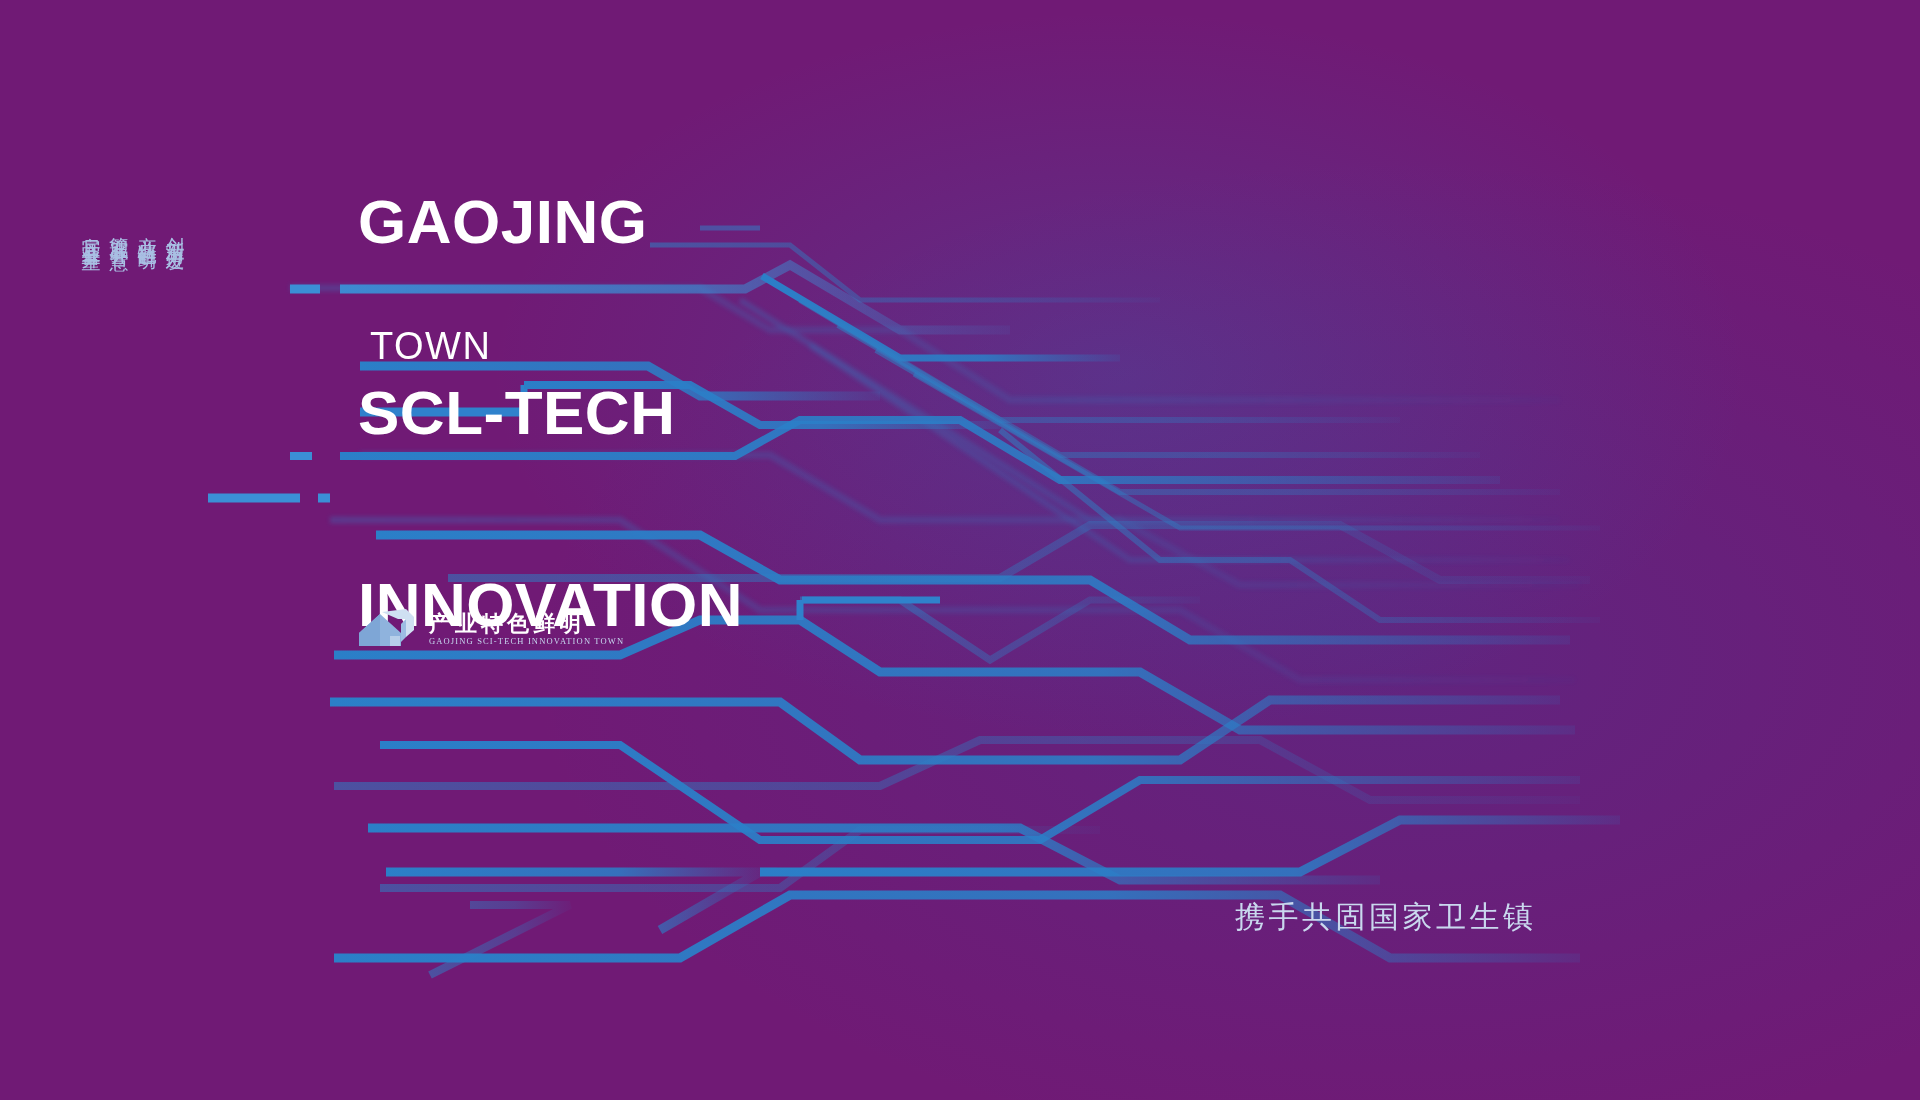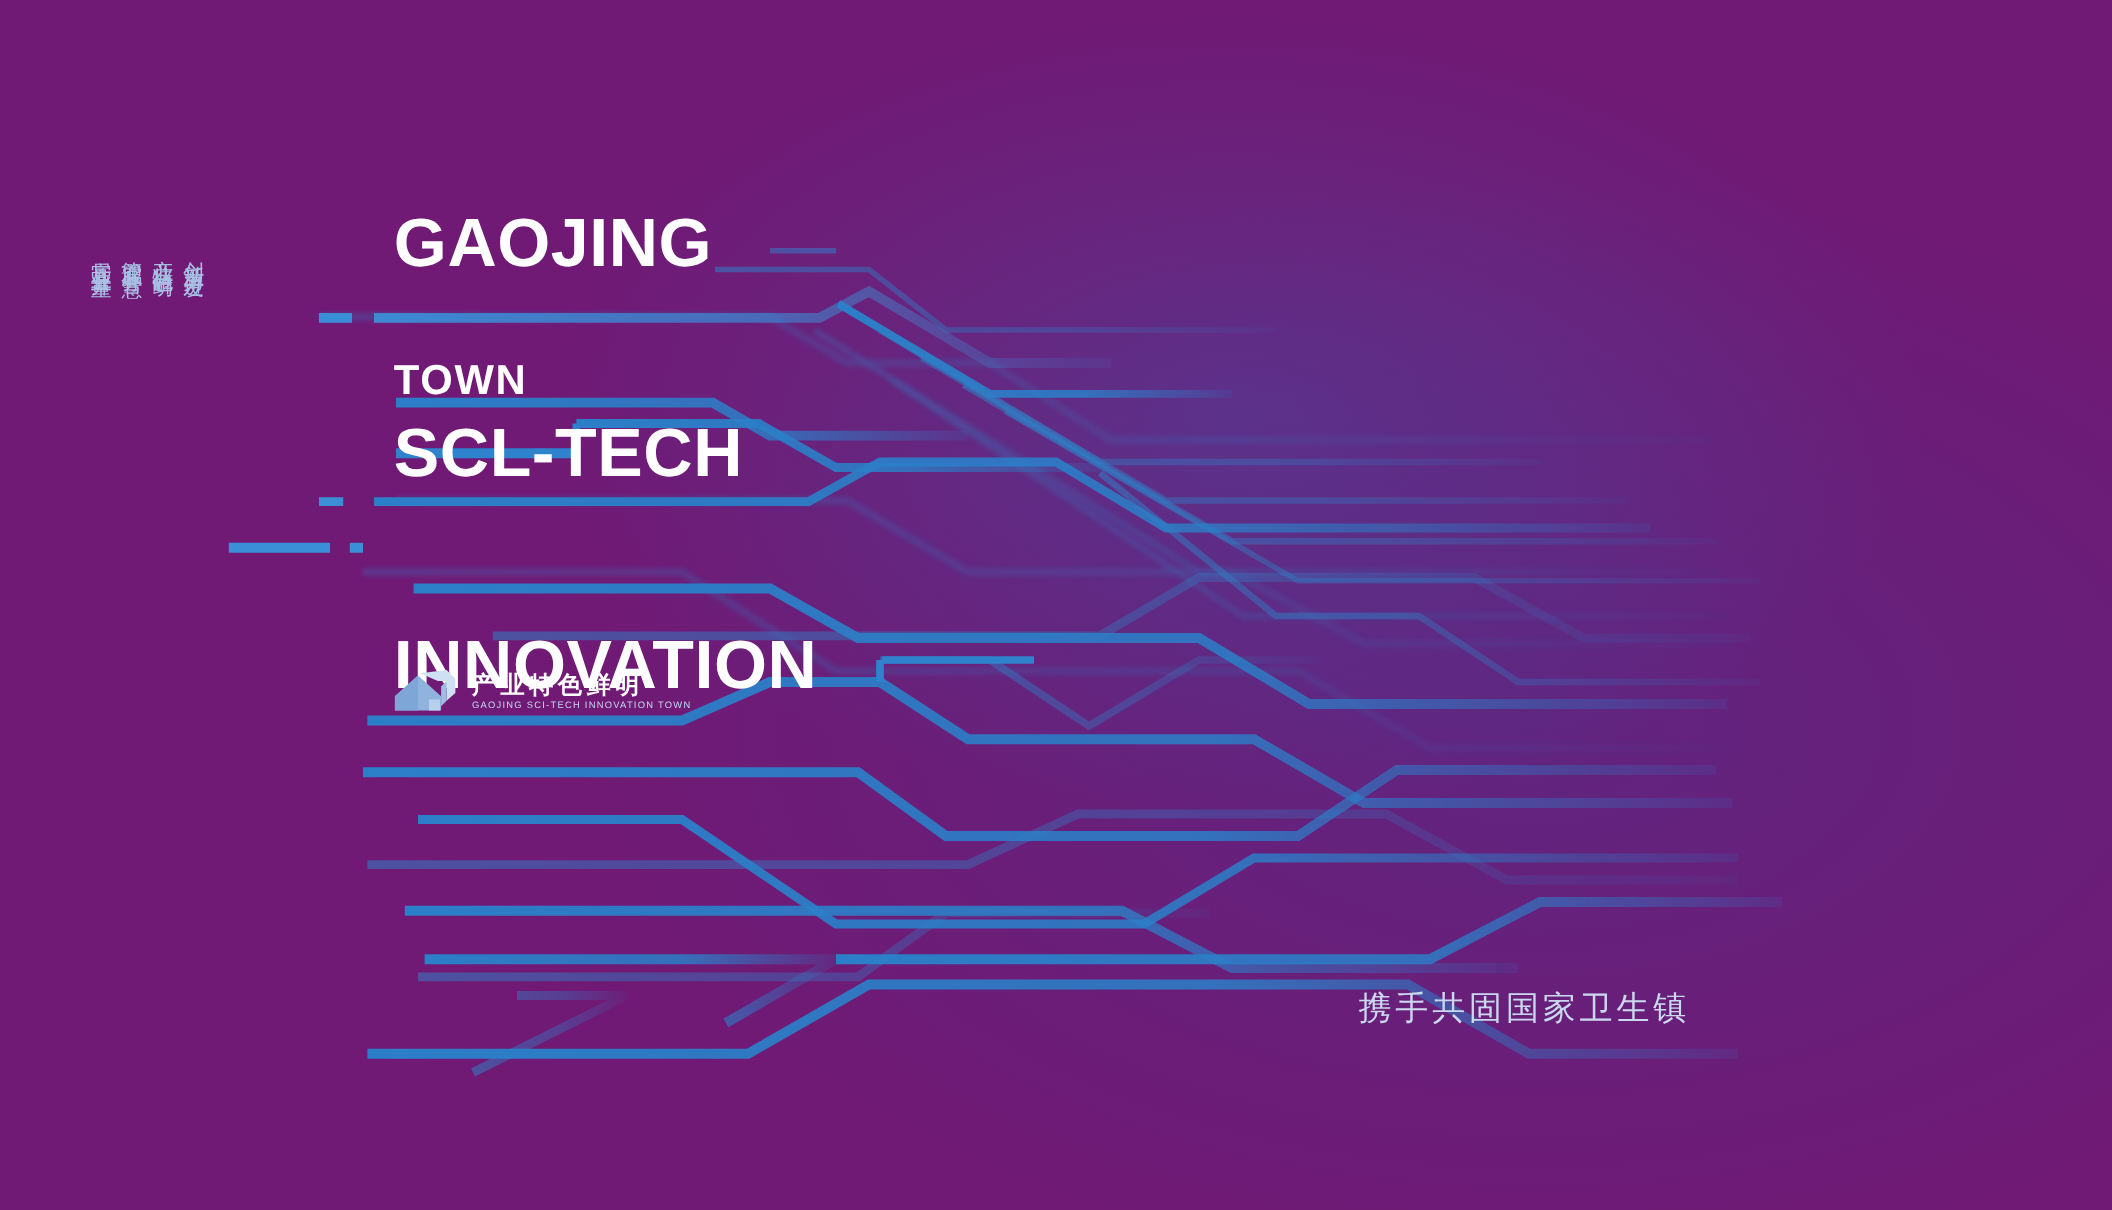--- a/index.html
+++ b/index.html
@@ -47,24 +47,24 @@
     line-height: 1.03;
     letter-spacing: 0.5px;
     text-transform: uppercase;
     white-space: pre;
   }
   .headline .hl {
     display: block;
   }
   .town {
     position: absolute;
-    left: 358px;
+    left: 370px;
     top: 325px;
     color: #ffffff;
-    font-weight: 700;
+    font-weight: 400;
     font-size: 38px;
     letter-spacing: 1.5px;
   }
 
   
   .vslogan {
     position: absolute;
     left: 82px;
     top: 222px;
     display: flex;
@@ -99,20 +99,21 @@
     letter-spacing: 4px;
     font-family: "DejaVu Sans", "Liberation Sans", sans-serif;
     line-height: 1;
   }
   .logo-en {
     color: #c7d7ef;
     font-size: 8.5px;
     letter-spacing: 1.15px;
     line-height: 1;
     font-weight: 400;
+    font-family: Liberation Serif, serif;
   }
 
   
   .slogan-br {
     position: absolute;
     left: 1199px;
     top: 896px;
     color: #c9d8ee;
     font-size: 30px;
     line-height: 1.42;

